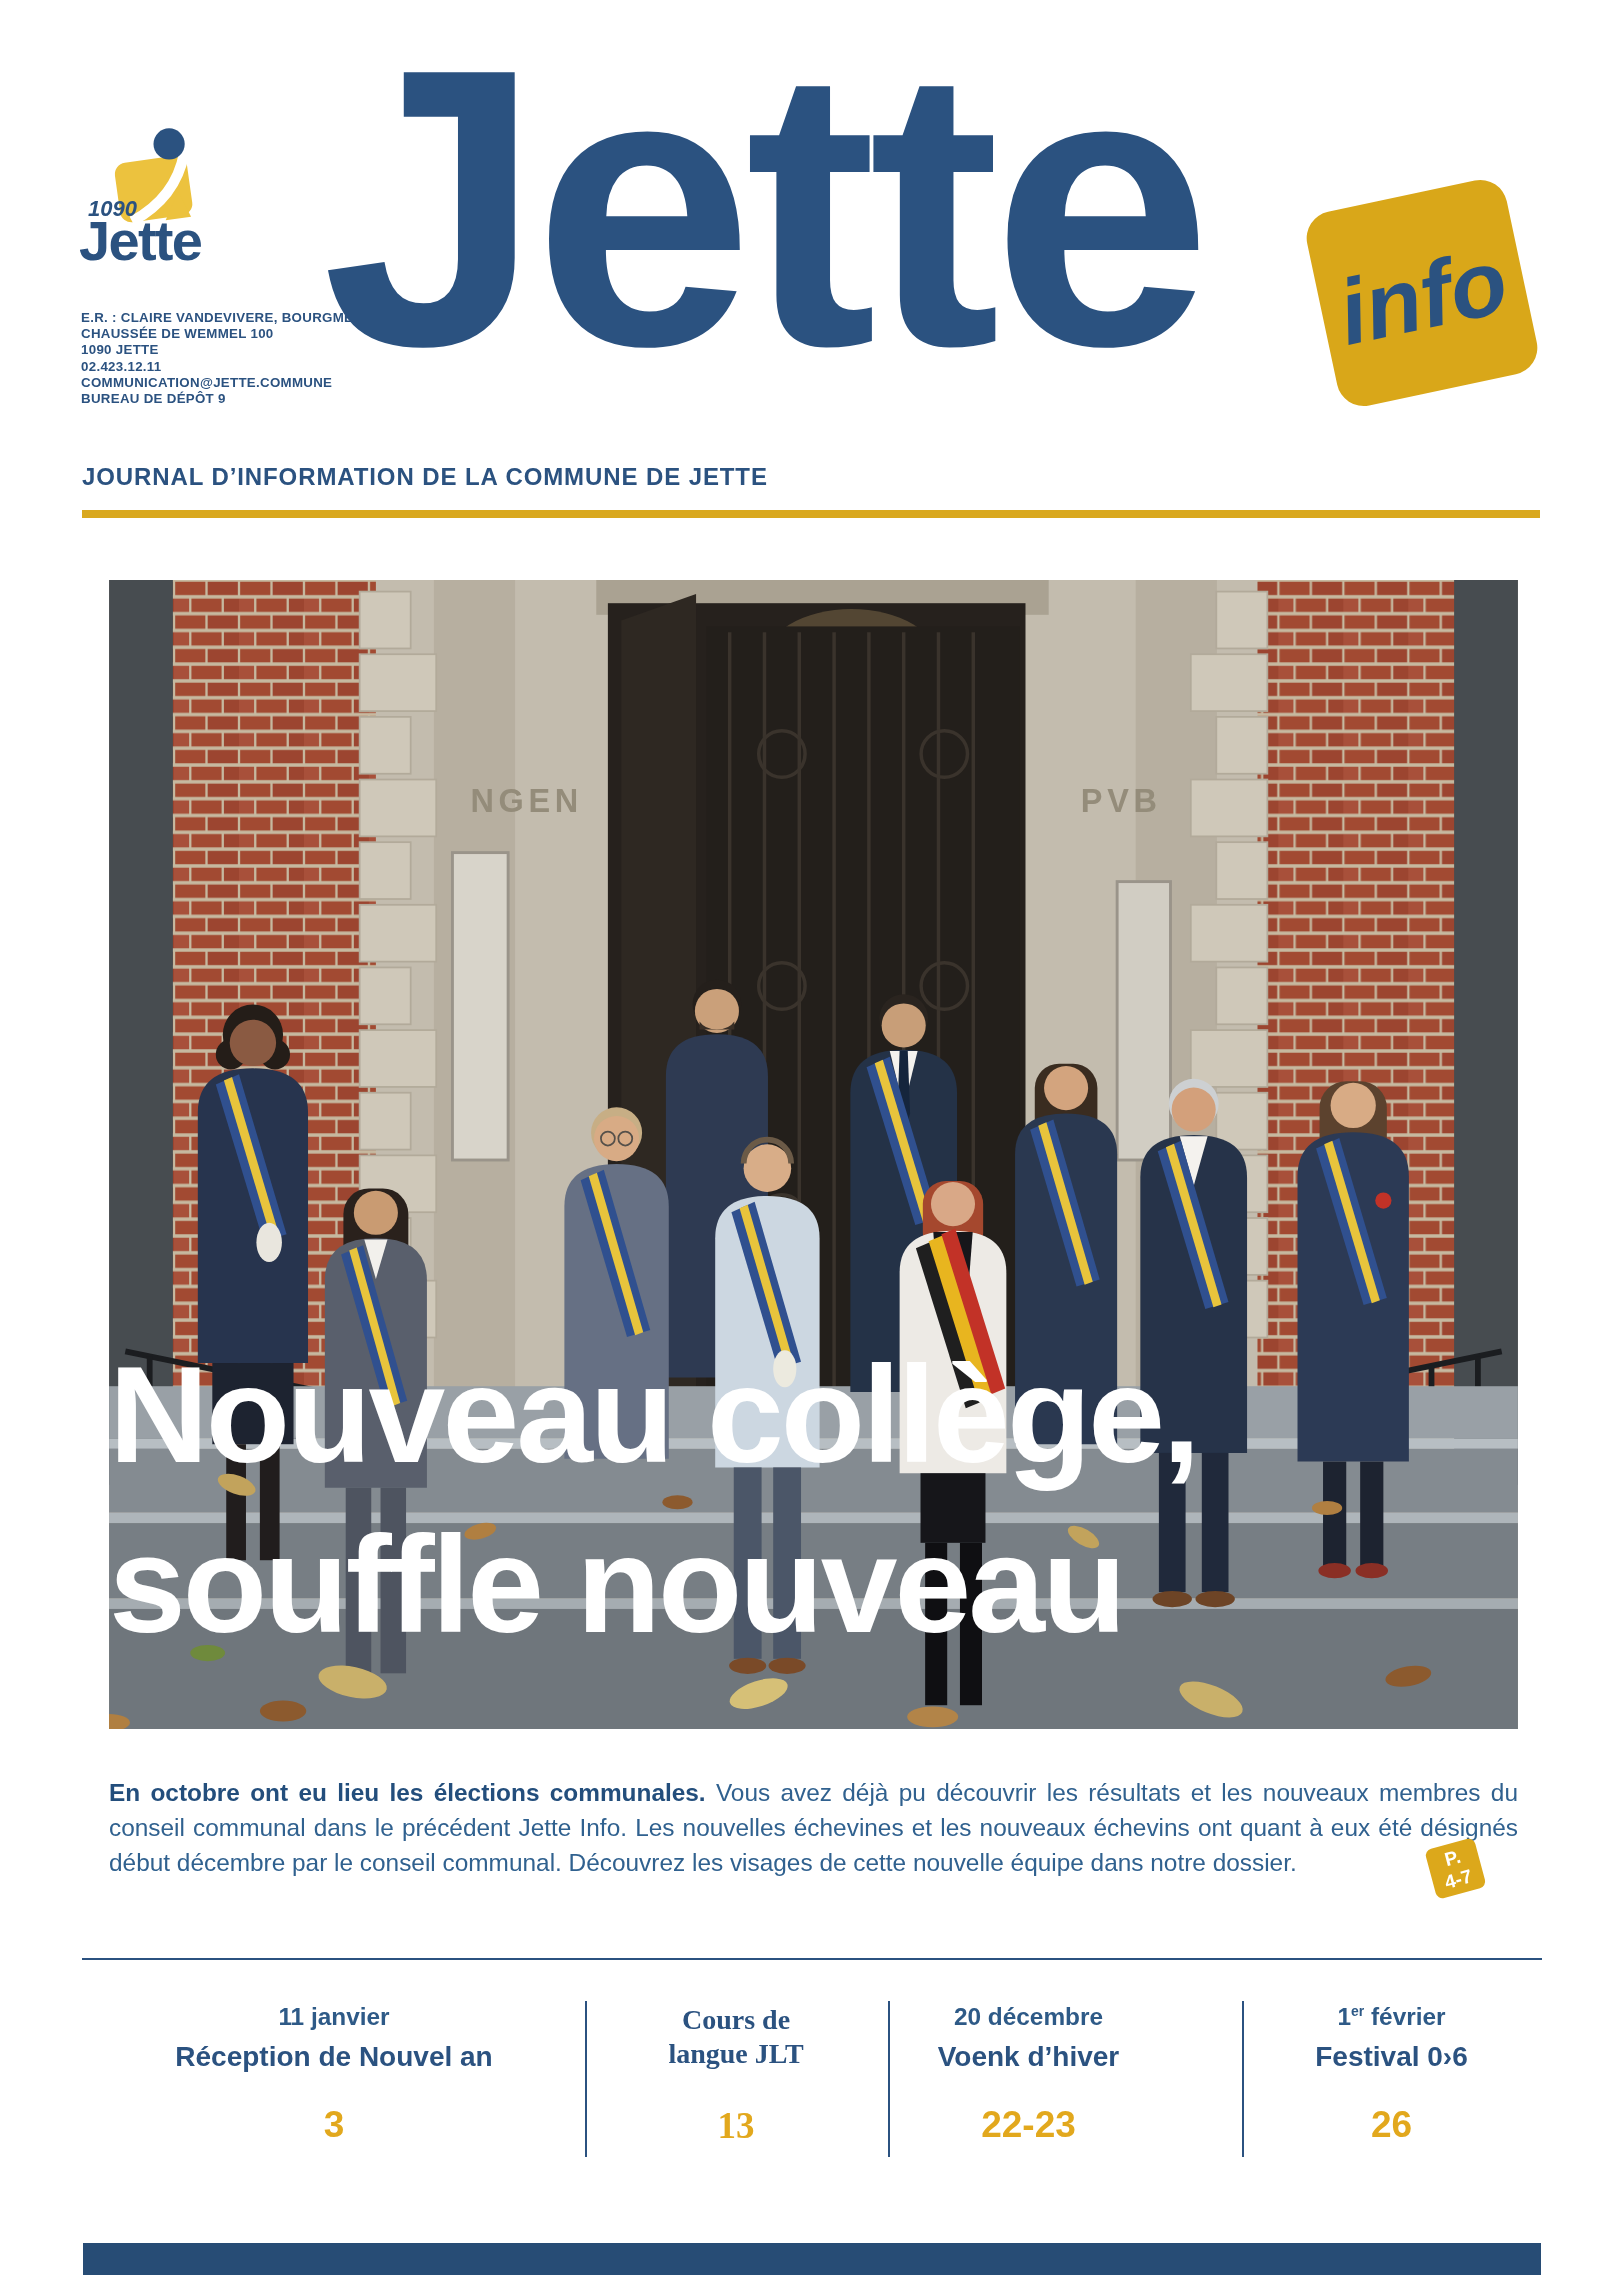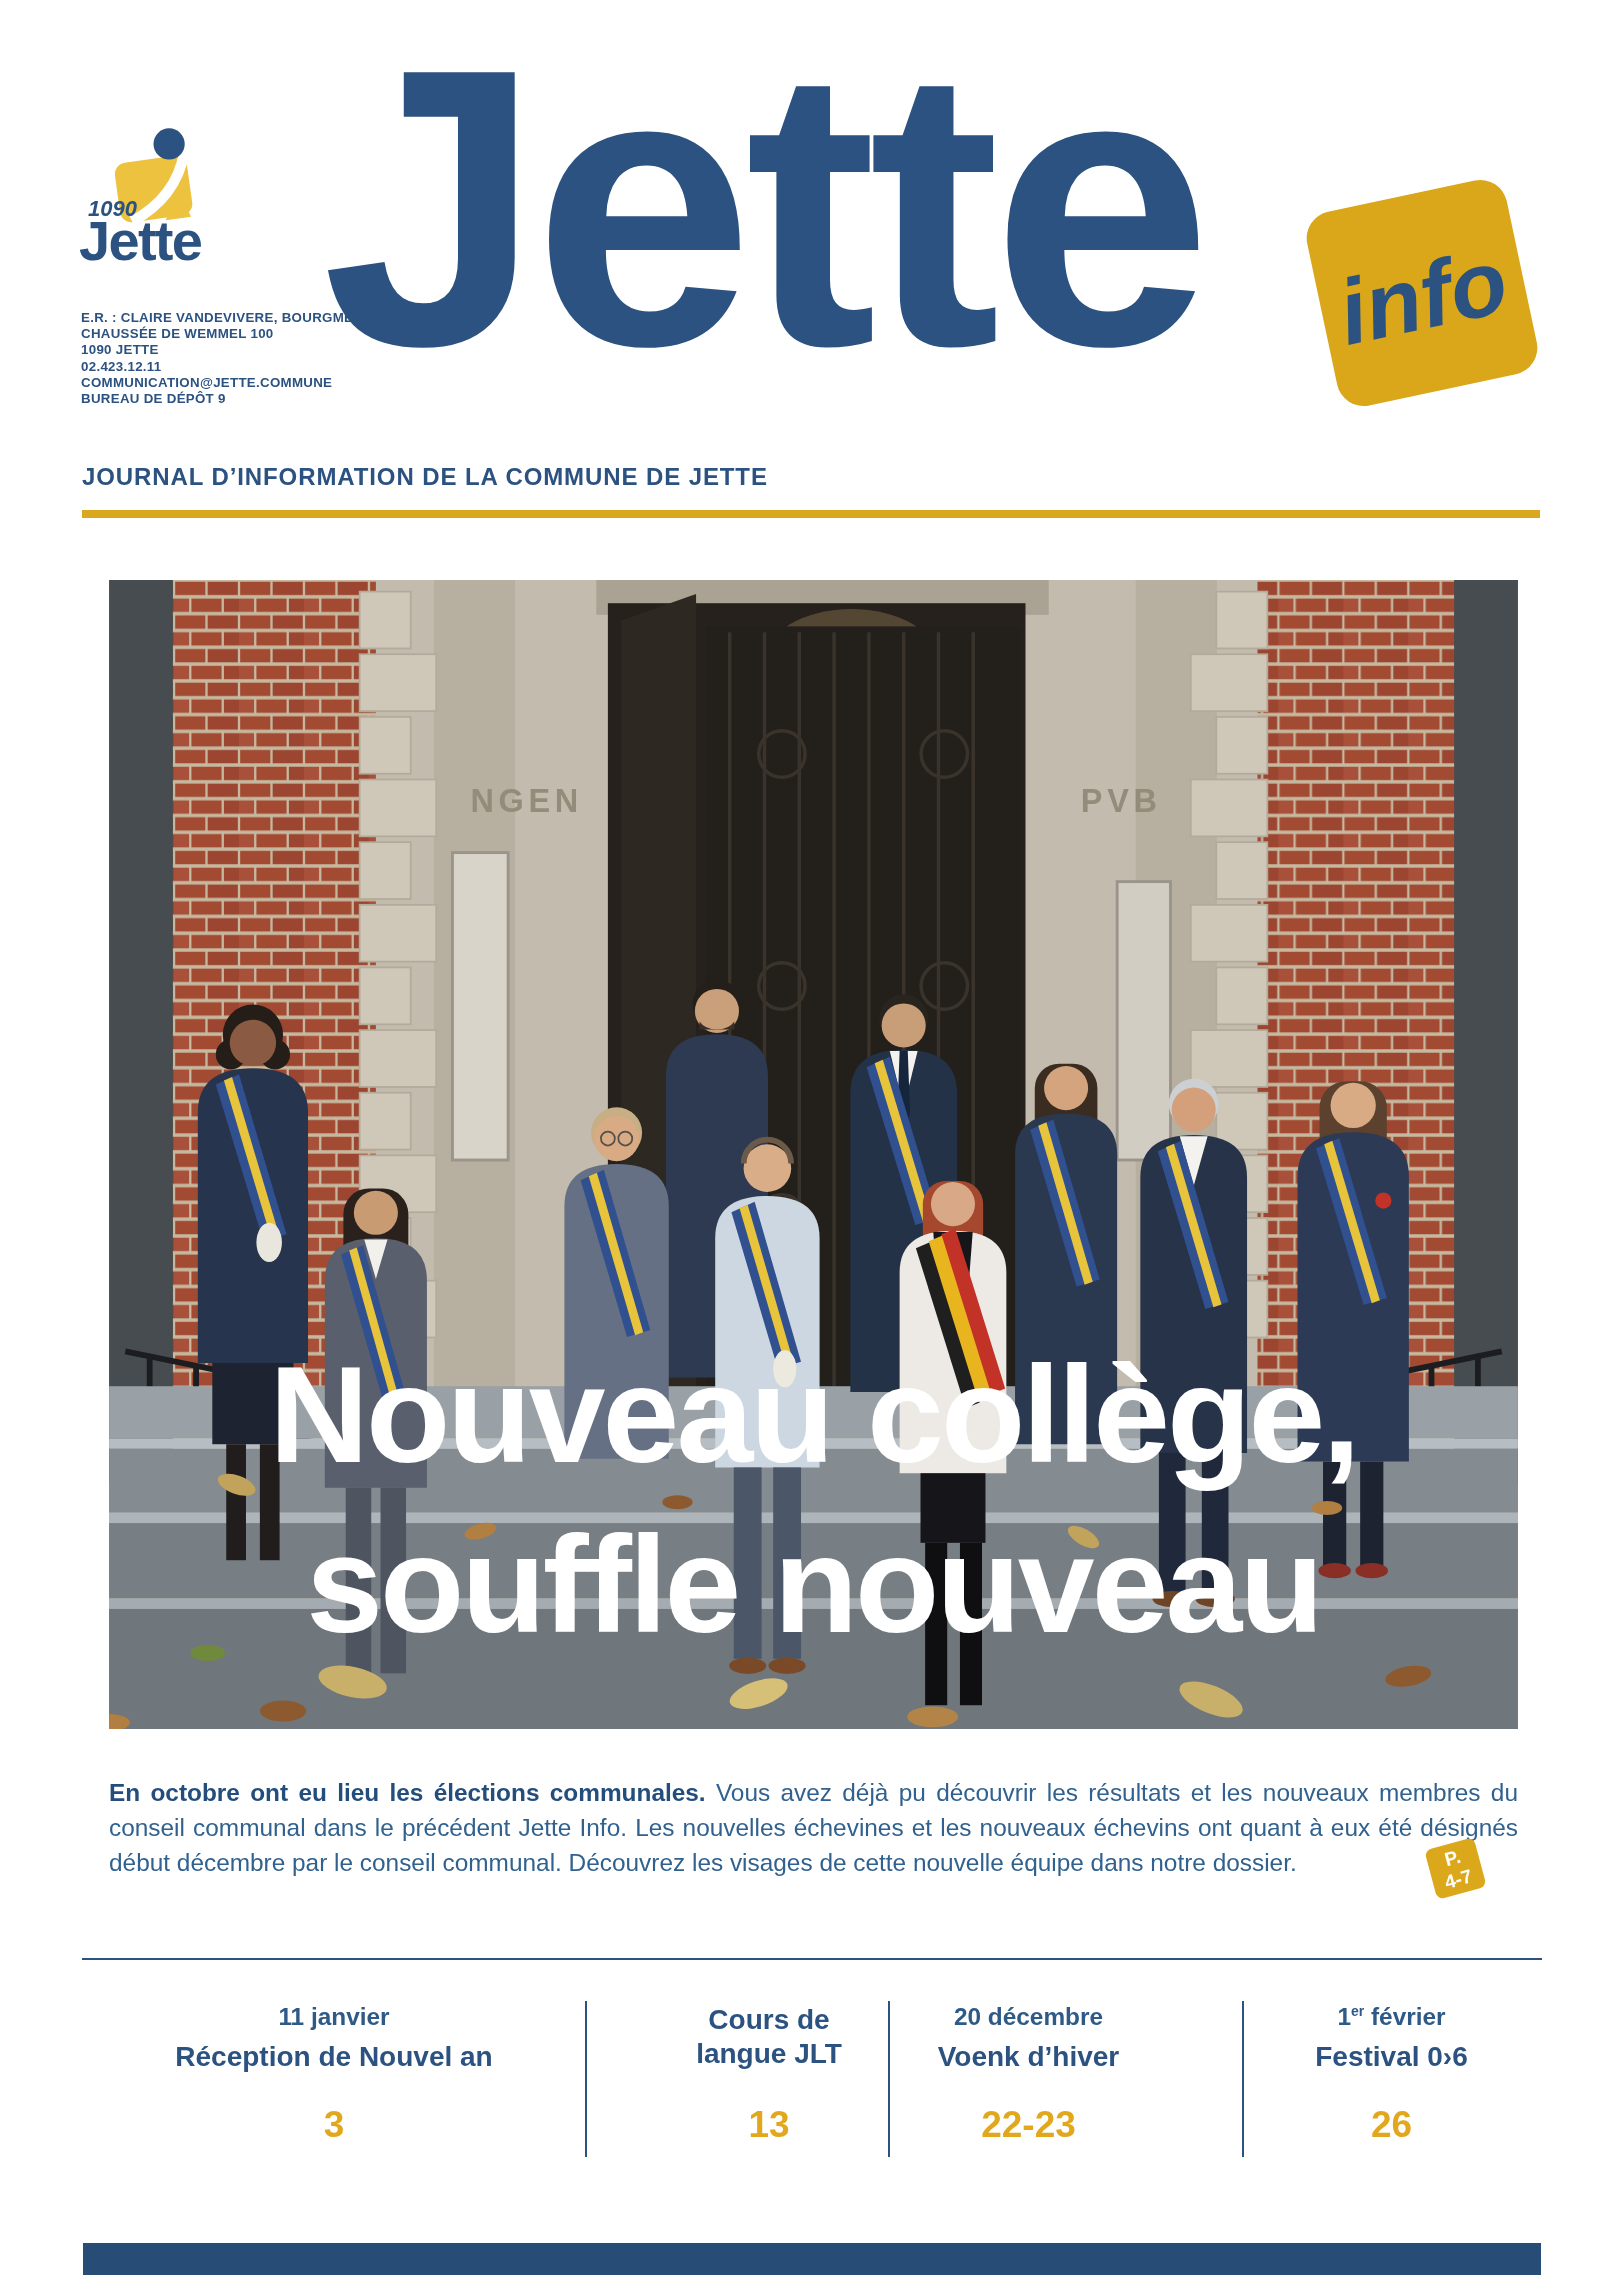--- a/index.html
+++ b/index.html
@@ -22,36 +22,36 @@
                    transform:translateY(3.5px);}
   .tagline{left:82px;top:463px;font-size:24px;font-weight:700;letter-spacing:0.9px;color:#2b5280;}
   .issue{right:67px;top:460px;font-size:27px;font-weight:700;letter-spacing:-0.3px;
          color:#2b5280;white-space:nowrap;}
   .issue .num{color:#dda714;margin-left:8.1px;}
   .yellow-rule{left:82px;top:510px;width:1458px;height:7.5px;background:#d9a81f;}
 
   
   .photo{left:109px;top:580px;width:1409px;height:1149px;overflow:hidden;background:#b9b2a4;}
   .photo svg{position:absolute;left:0;top:0;}
-  .headline{left:0;top:750px;width:100%;text-align:center;color:#ffffff;font-weight:700;
+  .headline{left:0;top:750px;width:100%;color:#ffffff;font-weight:700;
             font-size:138px;line-height:1.23;letter-spacing:-2.9px;}
 
   
   .intro{left:109px;top:1751px;width:1409px;font-size:24.4px;line-height:35px;text-align:justify;
          color:#30618f;}
   .intro .lead{font-weight:700;color:#234e7c;}
   .pageref{left:1430px;top:1843px;width:51px;height:51px;background:#dca81b;border-radius:7px;
            transform:rotate(-15deg);color:#fff;font-weight:700;font-size:19px;line-height:21.5px;
            text-align:center;display:flex;flex-direction:column;justify-content:center;}
 
   
   .sep-line{left:82px;top:1958px;width:1460px;height:2.3px;background:#2b5280;}
   .agenda-col{top:1990px;height:168px;text-align:center;}
   .col1{left:82px;width:504px;}
-  .col2{left:618px;width:302px;}
+  .col2{left:585px;width:302px;font-family:Liberation Serif, serif;}
   .col3{left:888px;width:281px;}
   .col4{left:1242px;width:299px;}
   .ag-date{position:absolute;left:0;right:0;top:12.8px;font-size:24.4px;font-weight:600;color:#2e5a87;}
   .ag-date sup{font-size:14px;}
   .ag-title{position:absolute;left:0;right:0;top:51px;font-size:28px;font-weight:700;color:#2b5280;}
   .ag-title.tall{top:12.8px;line-height:34px;}
   .ag-title.tall span{display:inline-block;max-width:191px;}
   .ag-num{position:absolute;left:0;right:0;top:114px;font-size:37px;font-weight:700;color:#e2a81d;}
   .divider{top:2001px;width:2.3px;height:156px;background:#2b5280;}
   .d1{left:585px;} .d2{left:888px;} .d3{left:1242px;}

